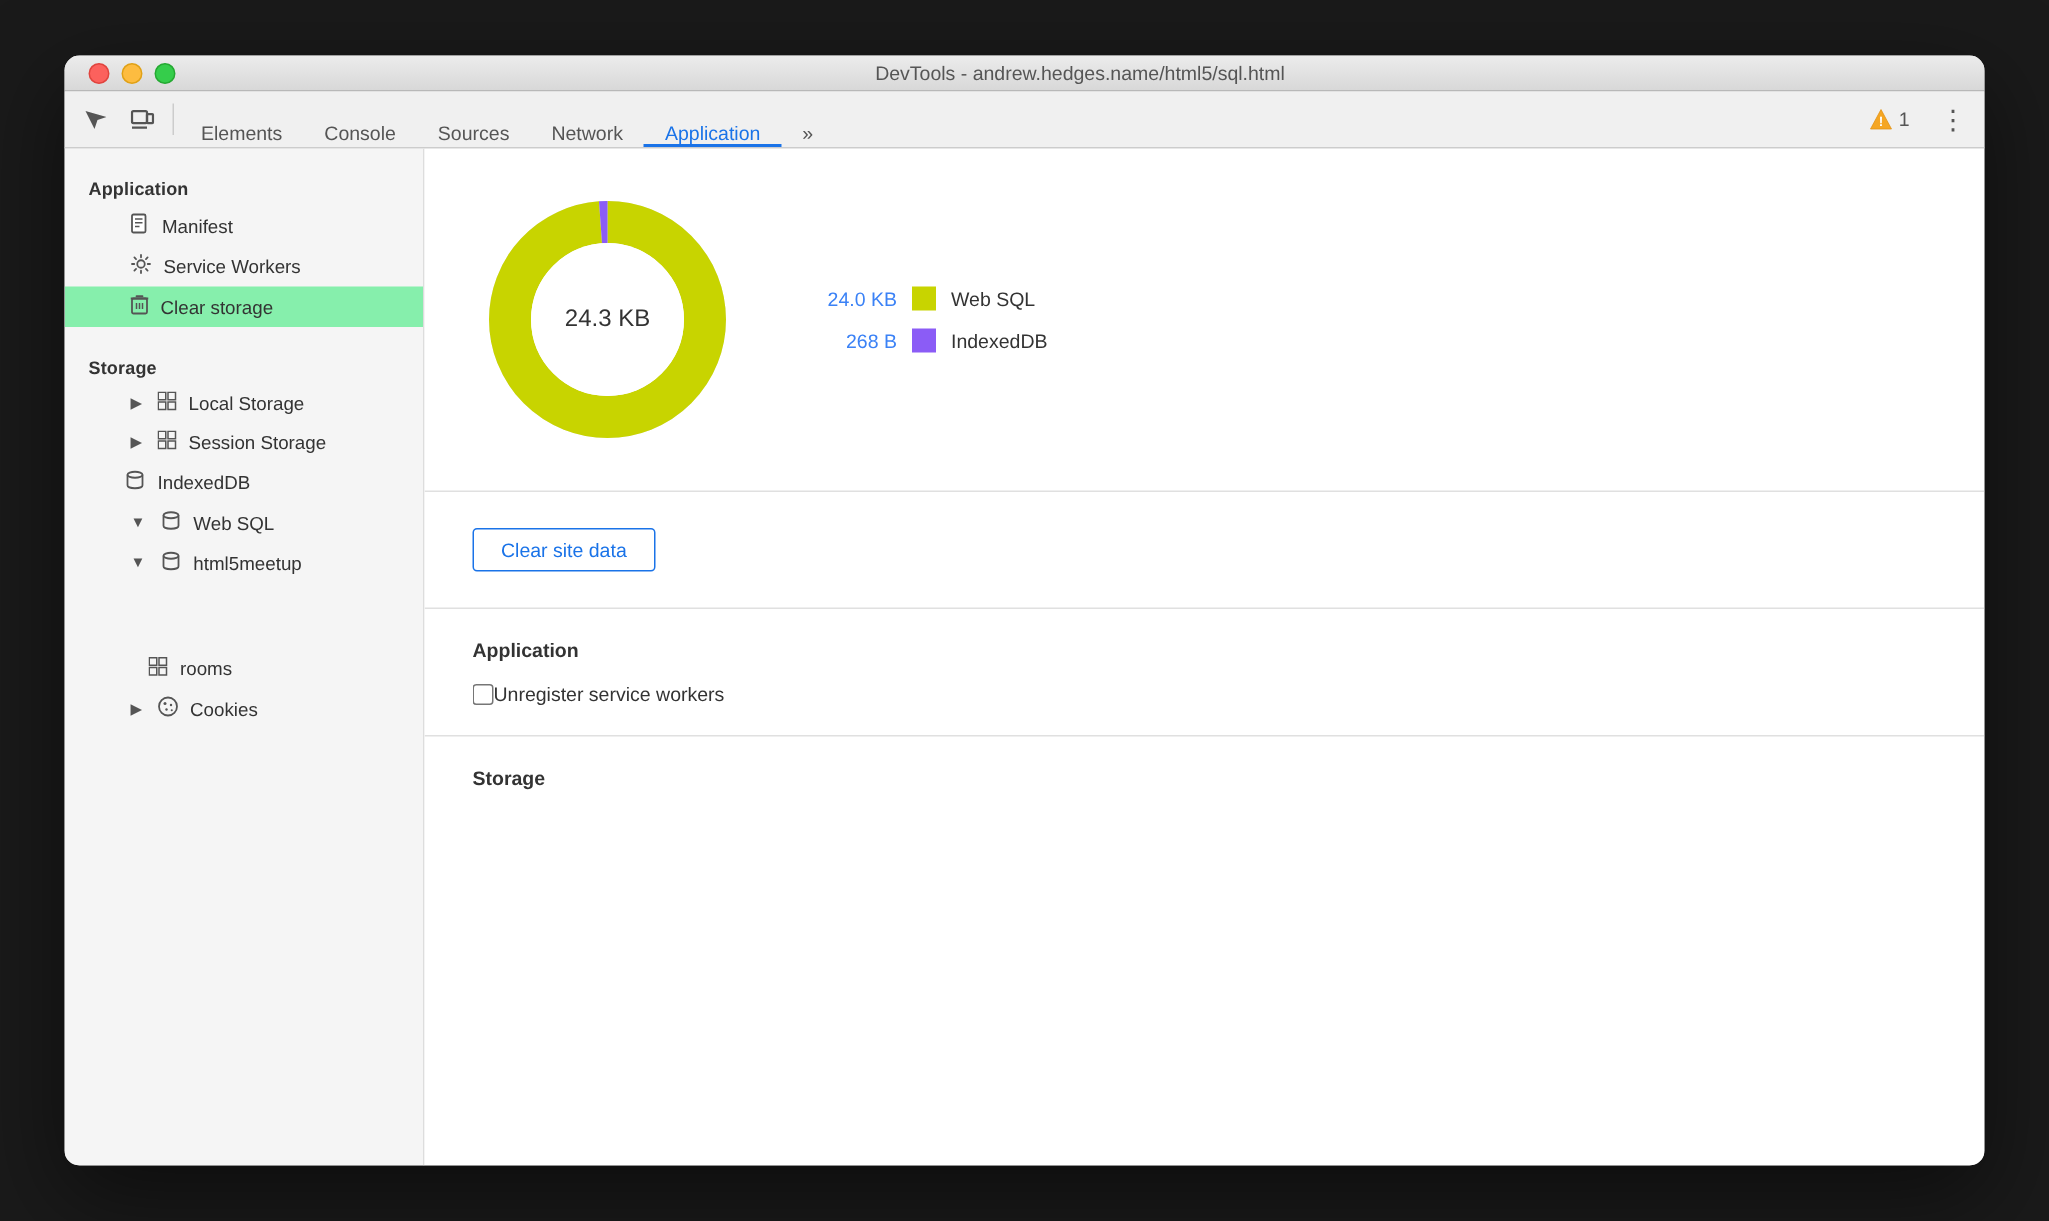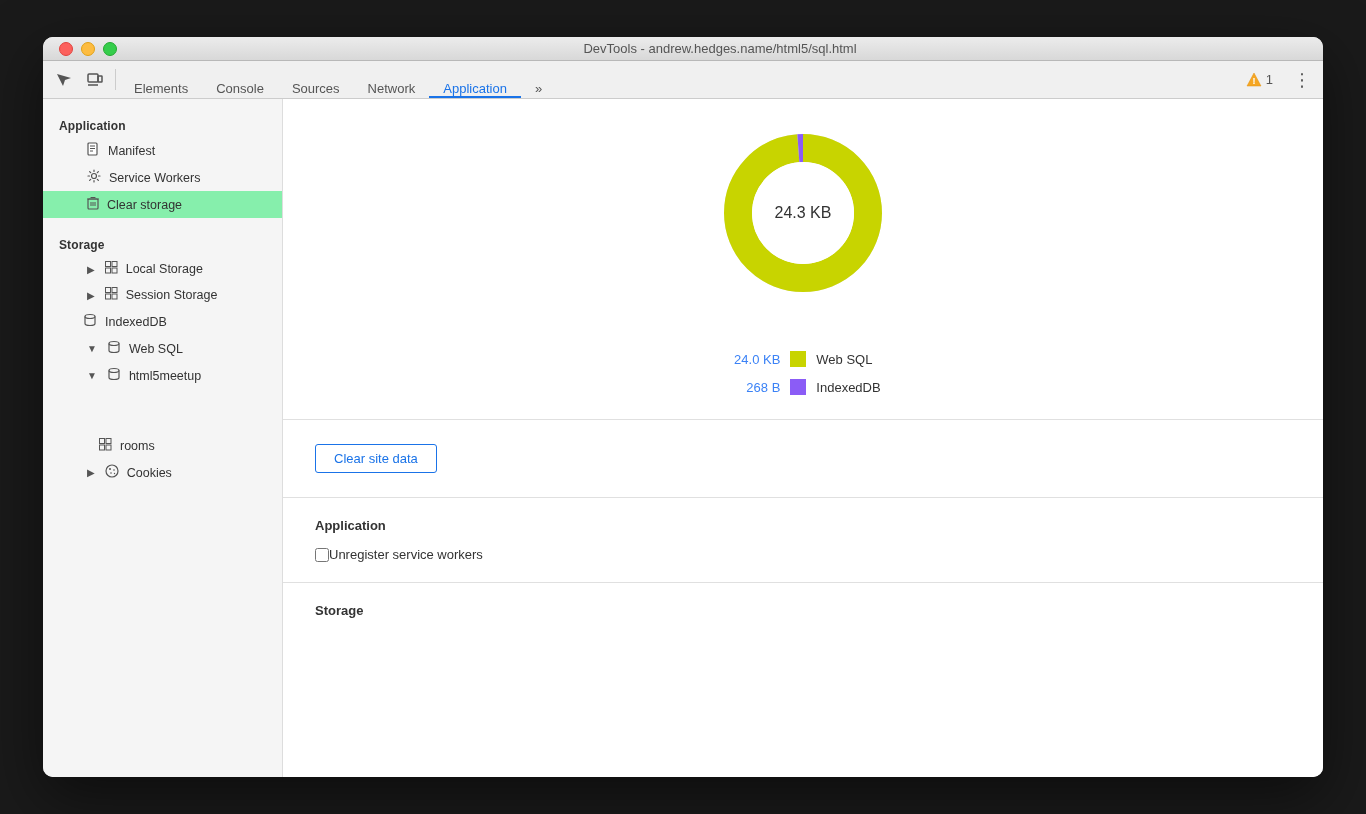--- a/index.html
+++ b/index.html
@@ -172,21 +172,20 @@
       flex-direction: column;
     }
     
     .donut-section {
       padding: 24px 32px;
       display: flex;
       align-items: center;
       gap: 48px;
       border-bottom: 1px solid #e0e0e0;
       flex-shrink: 0;
-      flex-direction: column;
     }
     .donut-container {
       position: relative;
       width: 180px;
       height: 180px;
       flex-shrink: 0;
     }
     .donut-label {
       position: absolute;
       top: 50%;

